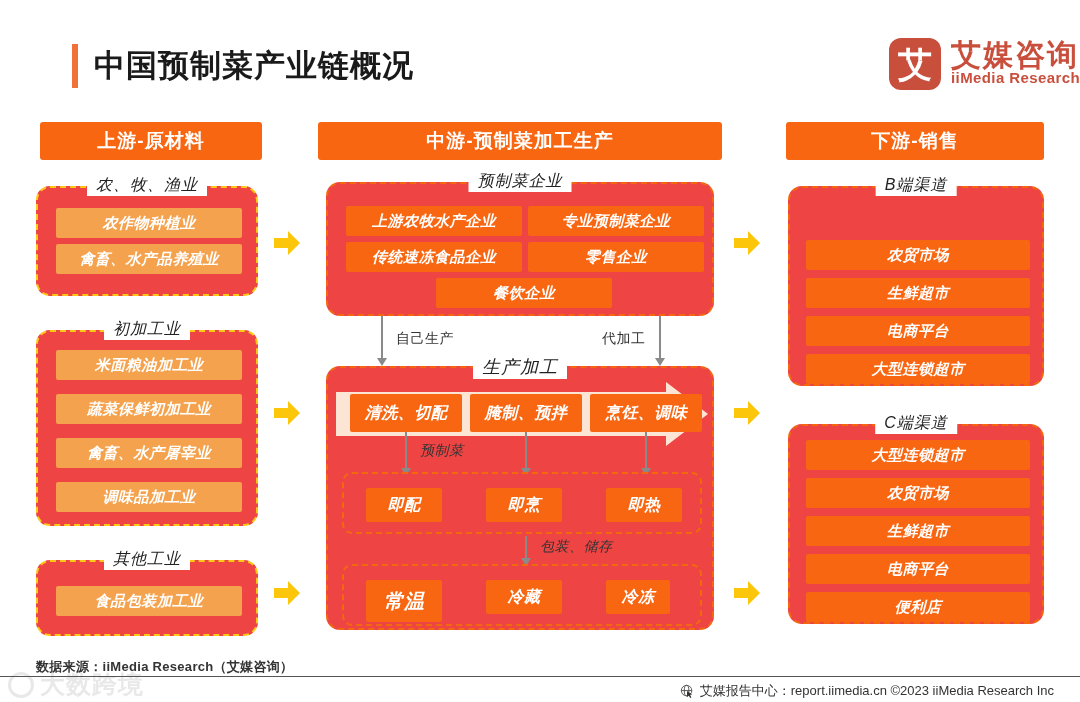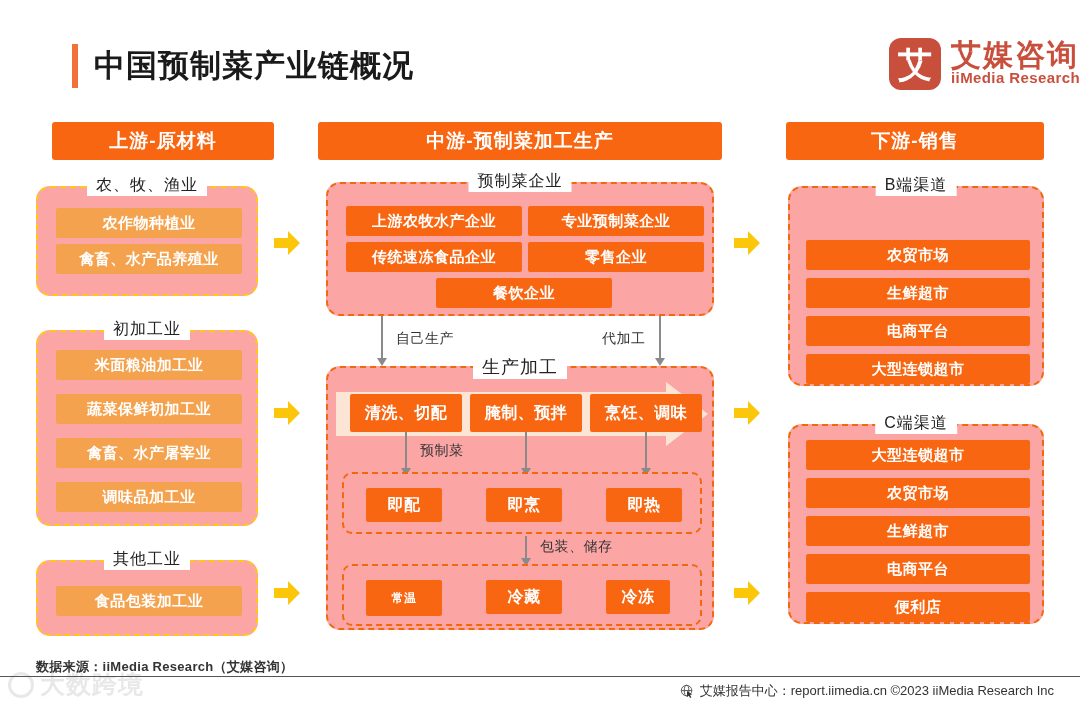--- a/index.html
+++ b/index.html
@@ -28,28 +28,29 @@
   .logo-cn { font-size: 30px; font-weight: bold; color: #C94F3D; letter-spacing: 2px; line-height: 28px; }
   .logo-en { font-size: 15px; font-weight: bold; color: #C94F3D; letter-spacing: 0.4px; line-height: 18px; }
 
   
   .col-header {
     position: absolute; background: #F96611; color: #fff;
     font-size: 19px; font-weight: bold; text-align: center;
     border-radius: 3px; letter-spacing: 1px;
     display: flex; align-items: center; justify-content: center;
   }
-  #hdr-up  { left: 52px;  top: 122px; width: 222px; height: 38px; }
+  #hdr-up  { left: 40px;  top: 122px; width: 222px; height: 38px; }
   #hdr-mid { left: 318px; top: 122px; width: 404px; height: 38px; }
   #hdr-down{ left: 786px; top: 122px; width: 258px; height: 38px; }
 
   
   .group {
     position: absolute; border-radius: 14px; border: 2.5px dashed #FFC814;
-    background: #fca5a5;
+    background: #ef4444;
+    font-style: italic;
   }
   .group.orange { border-color: #F2690D; }
   .group-title {
     position: absolute; top: -13px; left: 50%; transform: translateX(-50%);
     background: #fff; padding: 0 9px; white-space: nowrap;
     font-size: 16px; color: #222; font-weight: normal; letter-spacing: 1px;
   }
 
   
   .box {
@@ -186,21 +187,21 @@
     <div class="box solid" style="left:22px;  top:14px; width:76px; height:34px; font-size:16px;">即配</div>
     <div class="box solid" style="left:142px; top:14px; width:76px; height:34px; font-size:16px;">即烹</div>
     <div class="box solid" style="left:262px; top:14px; width:76px; height:34px; font-size:16px;">即热</div>
   </div>
 
   <div class="vline" style="left:197px; top:168px; height:26px;"></div>
   <div class="vtip" style="left:193px; top:190px;"></div>
   <div class="conn-label" style="left:212px; top:170px;text-align:center;">包装、储存</div>
 
   <div class="group orange" style="left:14px; top:196px; width:360px; height:62px; border-radius:10px;">
-    <div class="box solid" style="left:22px;  top:14px; width:76px; height:36px; font-size:12px;">常温</div>
+    <div class="box solid" style="left:22px;  top:14px; width:76px; height:42px; font-size:20px;">常温</div>
     <div class="box solid" style="left:142px; top:14px; width:76px; height:34px; font-size:16px;">冷藏</div>
     <div class="box solid" style="left:262px; top:14px; width:64px; height:34px; font-size:16px;">冷冻</div>
   </div>
 </div>
 
 <svg class="conn-arrow" style="left:732px; top:228px;" viewBox="0 0 30 30">
   <path d="M2 10 H16 V3 L28 15 L16 27 V20 H2 Z" fill="#FCC60A"></path>
 </svg>
 <svg class="conn-arrow" style="left:732px; top:398px;" viewBox="0 0 30 30">
   <path d="M2 10 H16 V3 L28 15 L16 27 V20 H2 Z" fill="#FCC60A"></path>

